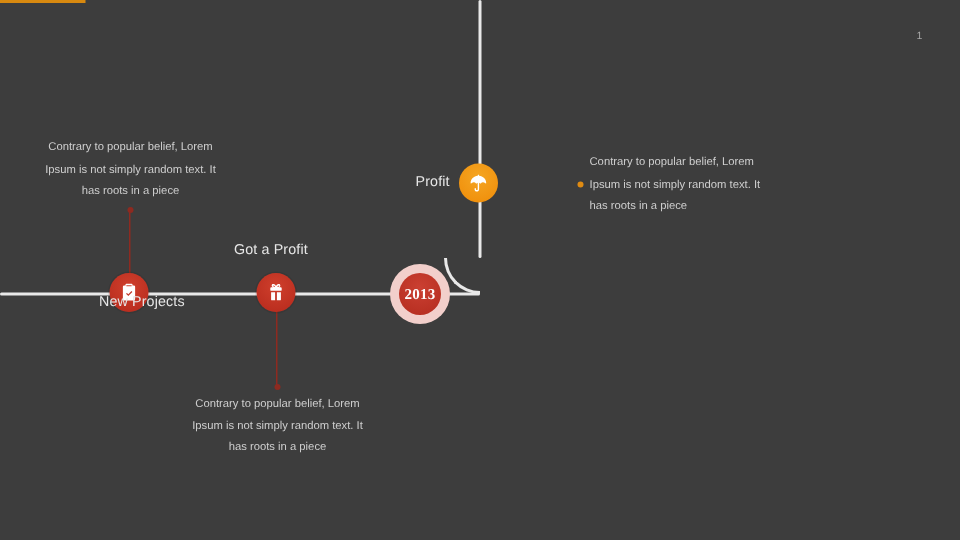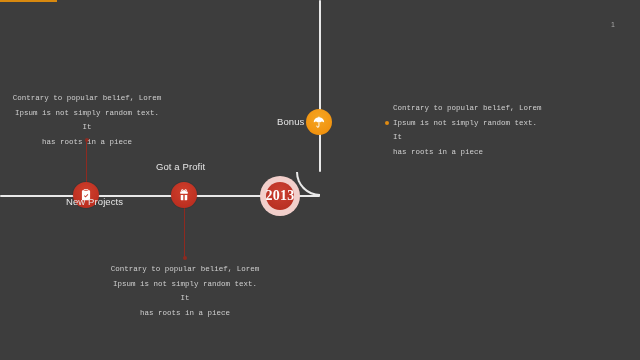--- a/index.html
+++ b/index.html
@@ -101,21 +101,21 @@
     width: 28px;
     height: 28px;
     border-radius: 50%;
     background: radial-gradient(circle at 50% 35%, #cb4032 0%, #b32b1e 100%);
     display: flex;
     align-items: center;
     justify-content: center;
   }
   .year-badge-inner span {
     font-family: "Liberation Serif", serif;
-    font-size: 14px;
+    font-size: 10px;
     font-weight: bold;
     color: #ffffff;
     letter-spacing: .2px;
   }
 
   
   .node-title {
     position: absolute;
     font-size: 9.5px;
     color: #e6e6e6;
@@ -164,21 +164,20 @@
     background: #d8890f;
   }
   .dot-profit { left: 385px; top: 121px; }
 
   
   .callout {
     position: absolute;
     font-size: 7.5px;
     line-height: 1.95;
     color: #cfcfcf;
-    font-family: Liberation Mono, monospace;
   }
   .callout-clipboard {
     left: 12px;
     top: 91px;
     width: 150px;
     text-align: center;
   }
   .callout-gift {
     left: 110px;
     top: 262px;
@@ -235,21 +234,21 @@
   </div>
   <div class="node-title title-got-a-bonus">Got a Profit</div>
 
   <div class="node node-orange" style="left:306px; top:109px;">
     <span>
       <svg width="14" height="14" viewBox="0 0 24 24" aria-hidden="true">
         <path fill="#ffffff" d="M12 2.2c-.5 0-.85.35-.85.8v.75C6.6 4.1 3 7.6 3 11.9c0 .5.55.8.95.5 1-.75 1.9-1.15 2.75-1.15.9 0 1.7.4 2.5 1.2.25.25.6.25.85 0 .35-.35.7-.6 1.05-.75V19c0 .6-.45 1.05-1 1.05s-1-.45-1-1.05v-.4c0-.45-.35-.8-.8-.8s-.8.35-.8.8v.4c0 1.5 1.15 2.7 2.6 2.7s2.6-1.2 2.6-2.7v-7.3c.35.15.7.4 1.05.75.25.25.6.25.85 0 .8-.8 1.6-1.2 2.5-1.2.85 0 1.75.4 2.75 1.15.4.3.95 0 .95-.5 0-4.3-3.6-7.8-8.15-8.15V3c0-.45-.35-.8-.85-.8z"></path>
       </svg>
     </span>
   </div>
-  <div class="node-title title-profit">Bonus</div>
+  <div class="node-title title-profit">Profit</div>
 
   <div class="year-badge">
     <div class="year-badge-inner">
       <span>2013</span>
     </div>
   </div>
 
   <div class="callout callout-clipboard">
     <span>Contrary to popular belief, Lorem</span>
     <span>Ipsum is not simply random text. It</span>

